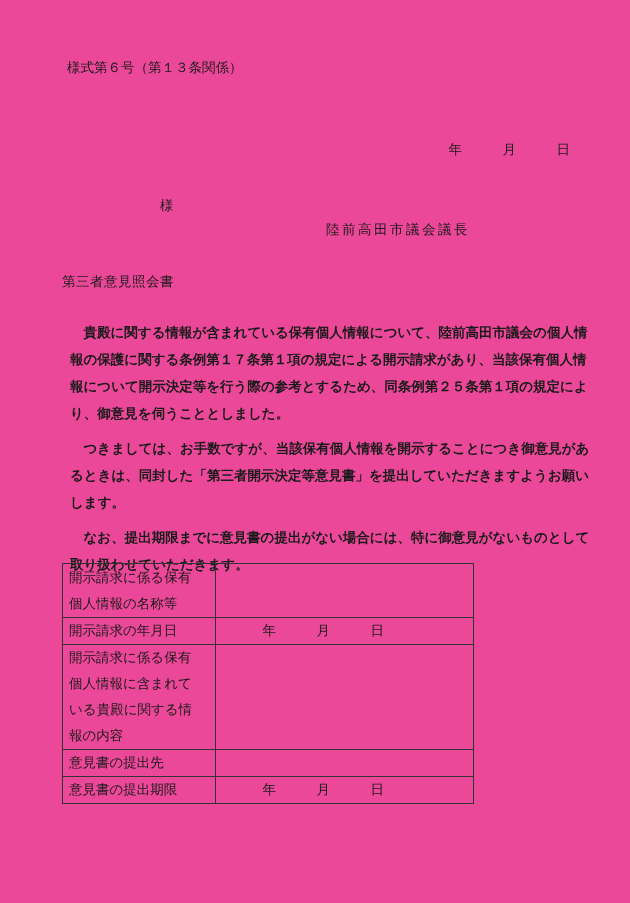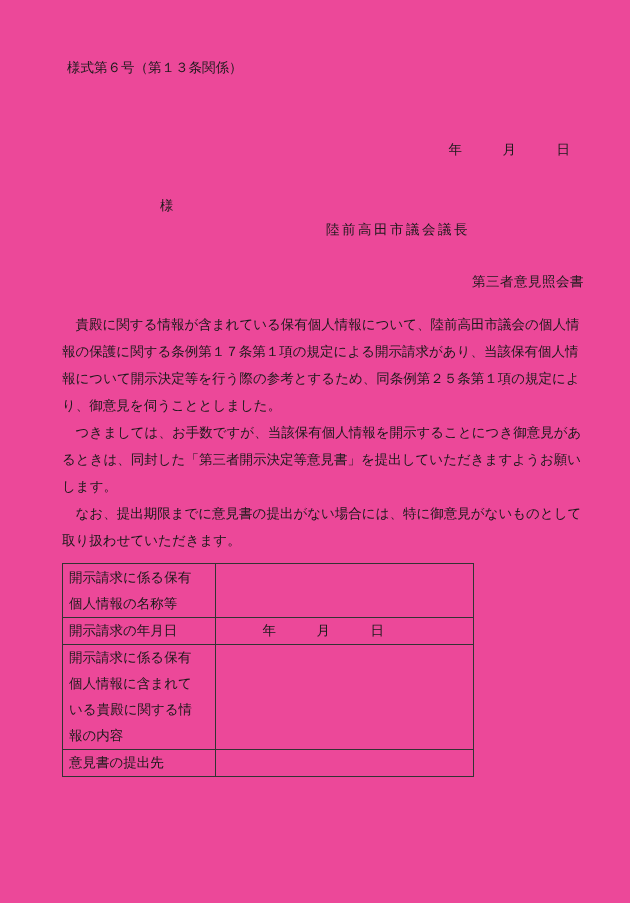--- a/index.html
+++ b/index.html
@@ -42,34 +42,35 @@
     top: 221px;
     letter-spacing: 2.5px;
     white-space: pre;
     padding-left: 18px;
   }
   .doc-title {
     position: absolute;
     left: 62px;
     top: 273px;
     width: 522px;
-    text-align: right;
+    text-align: left;
     letter-spacing: 0.5px;
   }
   .body-text {
     position: absolute;
     left: 62px;
     top: 311px;
     width: 560px;
   }
   .body-text p {
-    margin: 0;
+    margin: 8px;
     padding: 0;
     white-space: pre;
     line-height: 27px;
+    font-weight: bold;
   }
   table.inquiry-table {
     position: absolute;
     left: 62px;
     top: 563px;
     width: 412px;
     border-collapse: collapse;
     table-layout: fixed;
   }
   table.inquiry-table td {
@@ -133,16 +134,20 @@
       <td class="cell-label">開示請求に係る保有
 個人情報に含まれて
 いる貴殿に関する情
 報の内容</td>
       <td class="cell-value"></td>
     </tr>
     <tr class="row-h1">
       <td class="cell-label">意見書の提出先</td>
       <td class="cell-value"></td>
     </tr>
+    <tr class="row-h1">
+      <td class="cell-label">意見書の提出期限</td>
+      <td class="cell-value">　　　年　　　月　　　日</td>
+    </tr>
   </tbody>
     </table>
 
 </div>
 
 </body></html>

